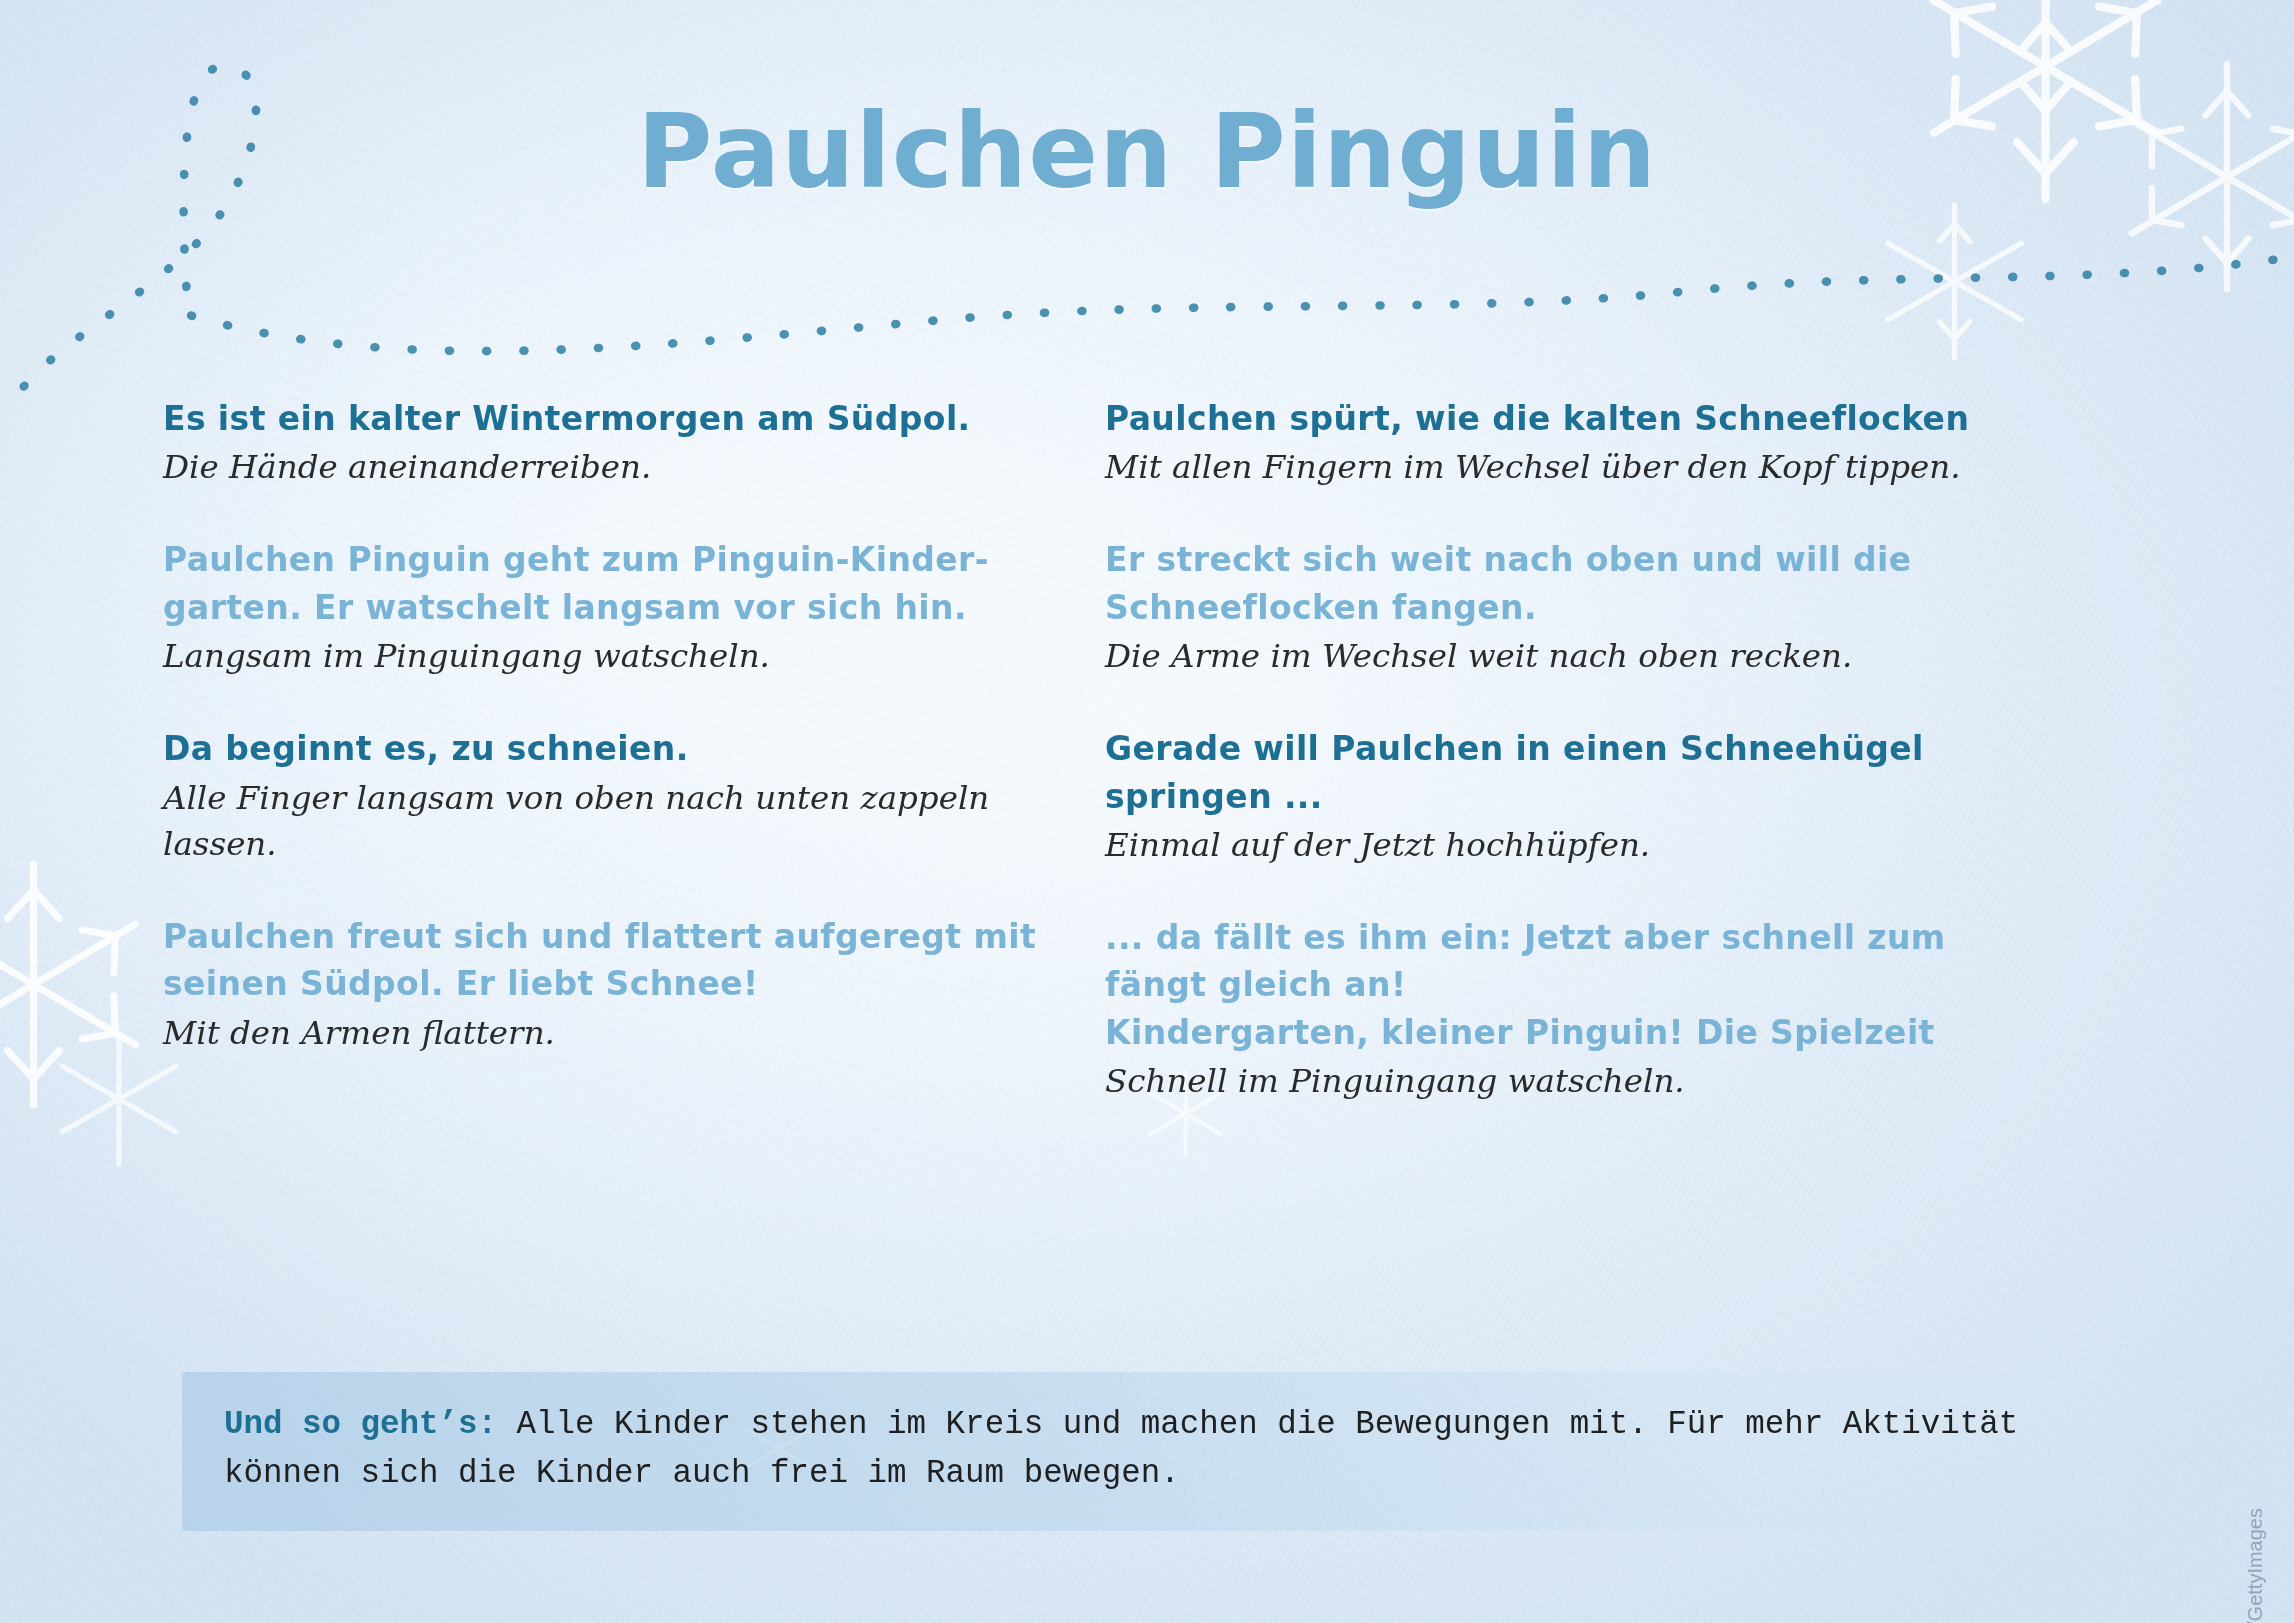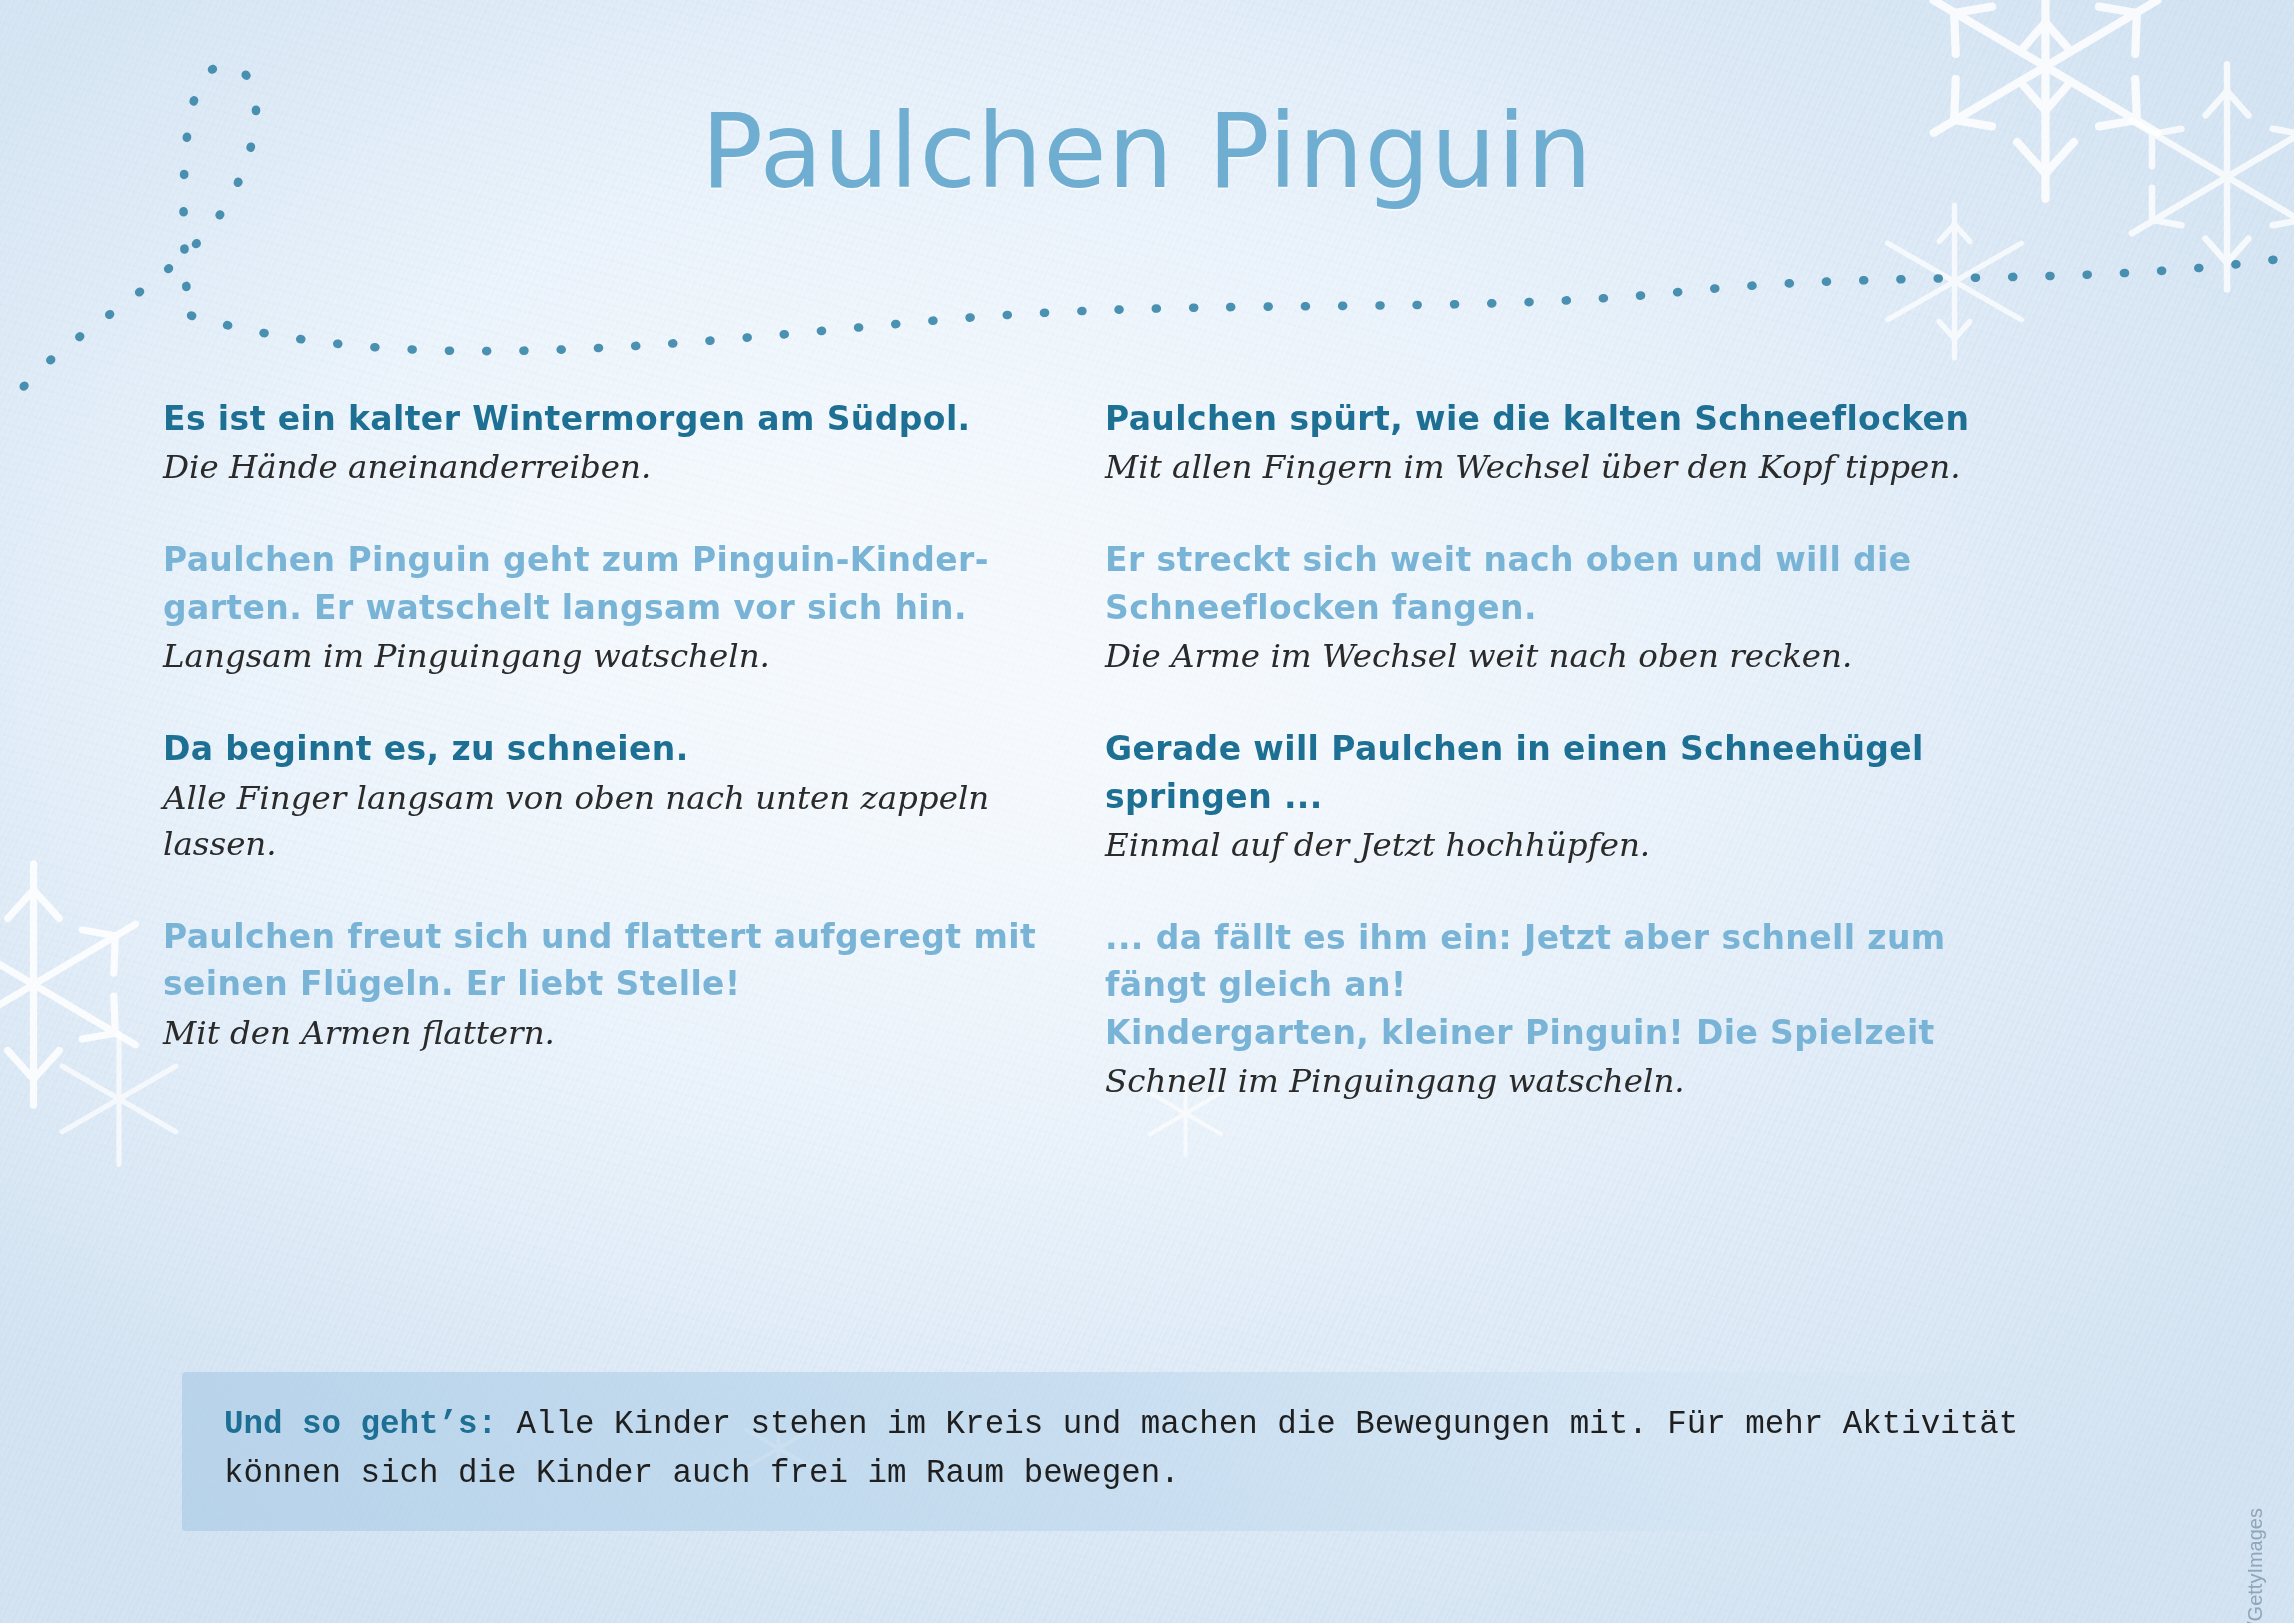--- a/index.html
+++ b/index.html
@@ -68,21 +68,21 @@
   }
 
   
   .title {
     position: absolute;
     top: 91px;
     left: 0;
     width: 2294px;
     text-align: center;
     font-family: "DejaVu Sans", sans-serif;
-    font-weight: normal;
+    font-weight: bold;
     font-size: 103px;
     letter-spacing: 1px;
     color: #70aed1;
     text-shadow: 0 1.9px 0 rgba(255,255,255,0.55);
   }
 
   
   .columns {
     position: absolute;
     top: 397px;
@@ -300,21 +300,21 @@
         <div class="verse-action">Langsam im Pinguingang watscheln.</div>
       </div>
 
       <div class="verse">
         <div class="verse-line dark">Da beginnt es, zu schneien.</div>
         <div class="verse-action">Alle Finger langsam von oben nach unten zappeln lassen.</div>
       </div>
 
       <div class="verse">
         <div class="verse-line light">Paulchen freut sich und flattert aufgeregt mit</div>
-        <div class="verse-line light">seinen Flügeln. Er liebt Stelle!</div>
+        <div class="verse-line light">seinen Südpol. Er liebt Schnee!</div>
         <div class="verse-action">Mit den Armen flattern.</div>
       </div>
 
     </div>
 
     <div class="column">
 
       <div class="verse">
         <div class="verse-line dark">Paulchen spürt, wie die kalten Schneeflocken</div>
         <div class="verse-action">Mit allen Fingern im Wechsel über den Kopf tippen.</div>

